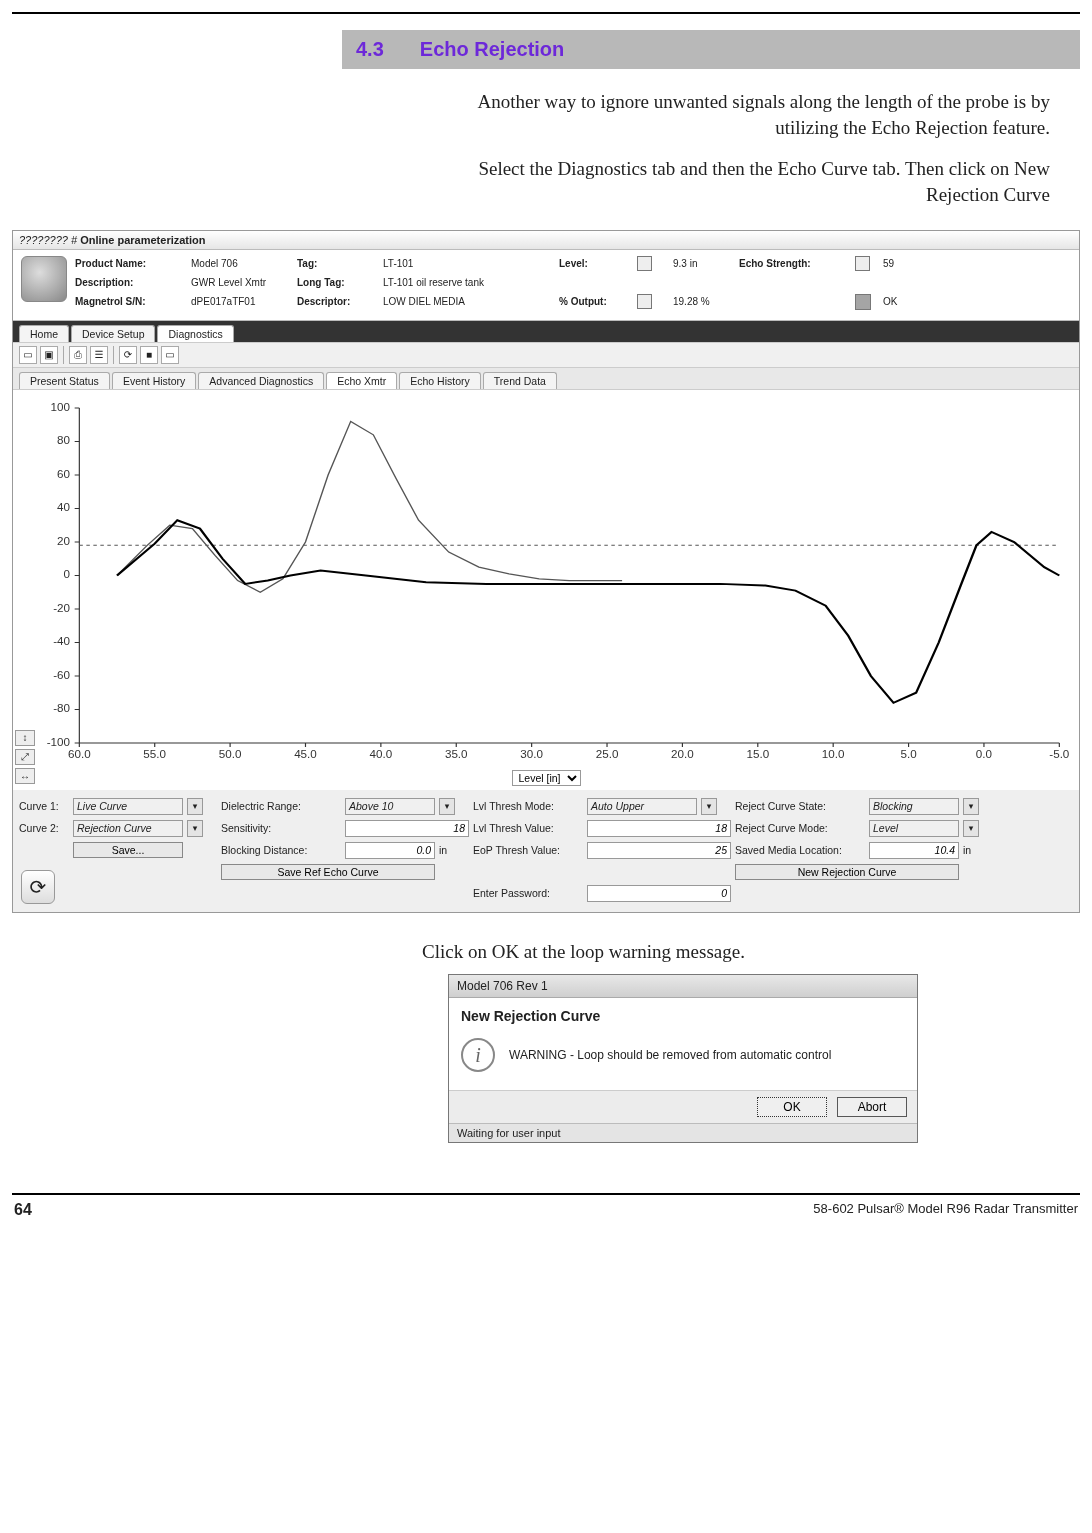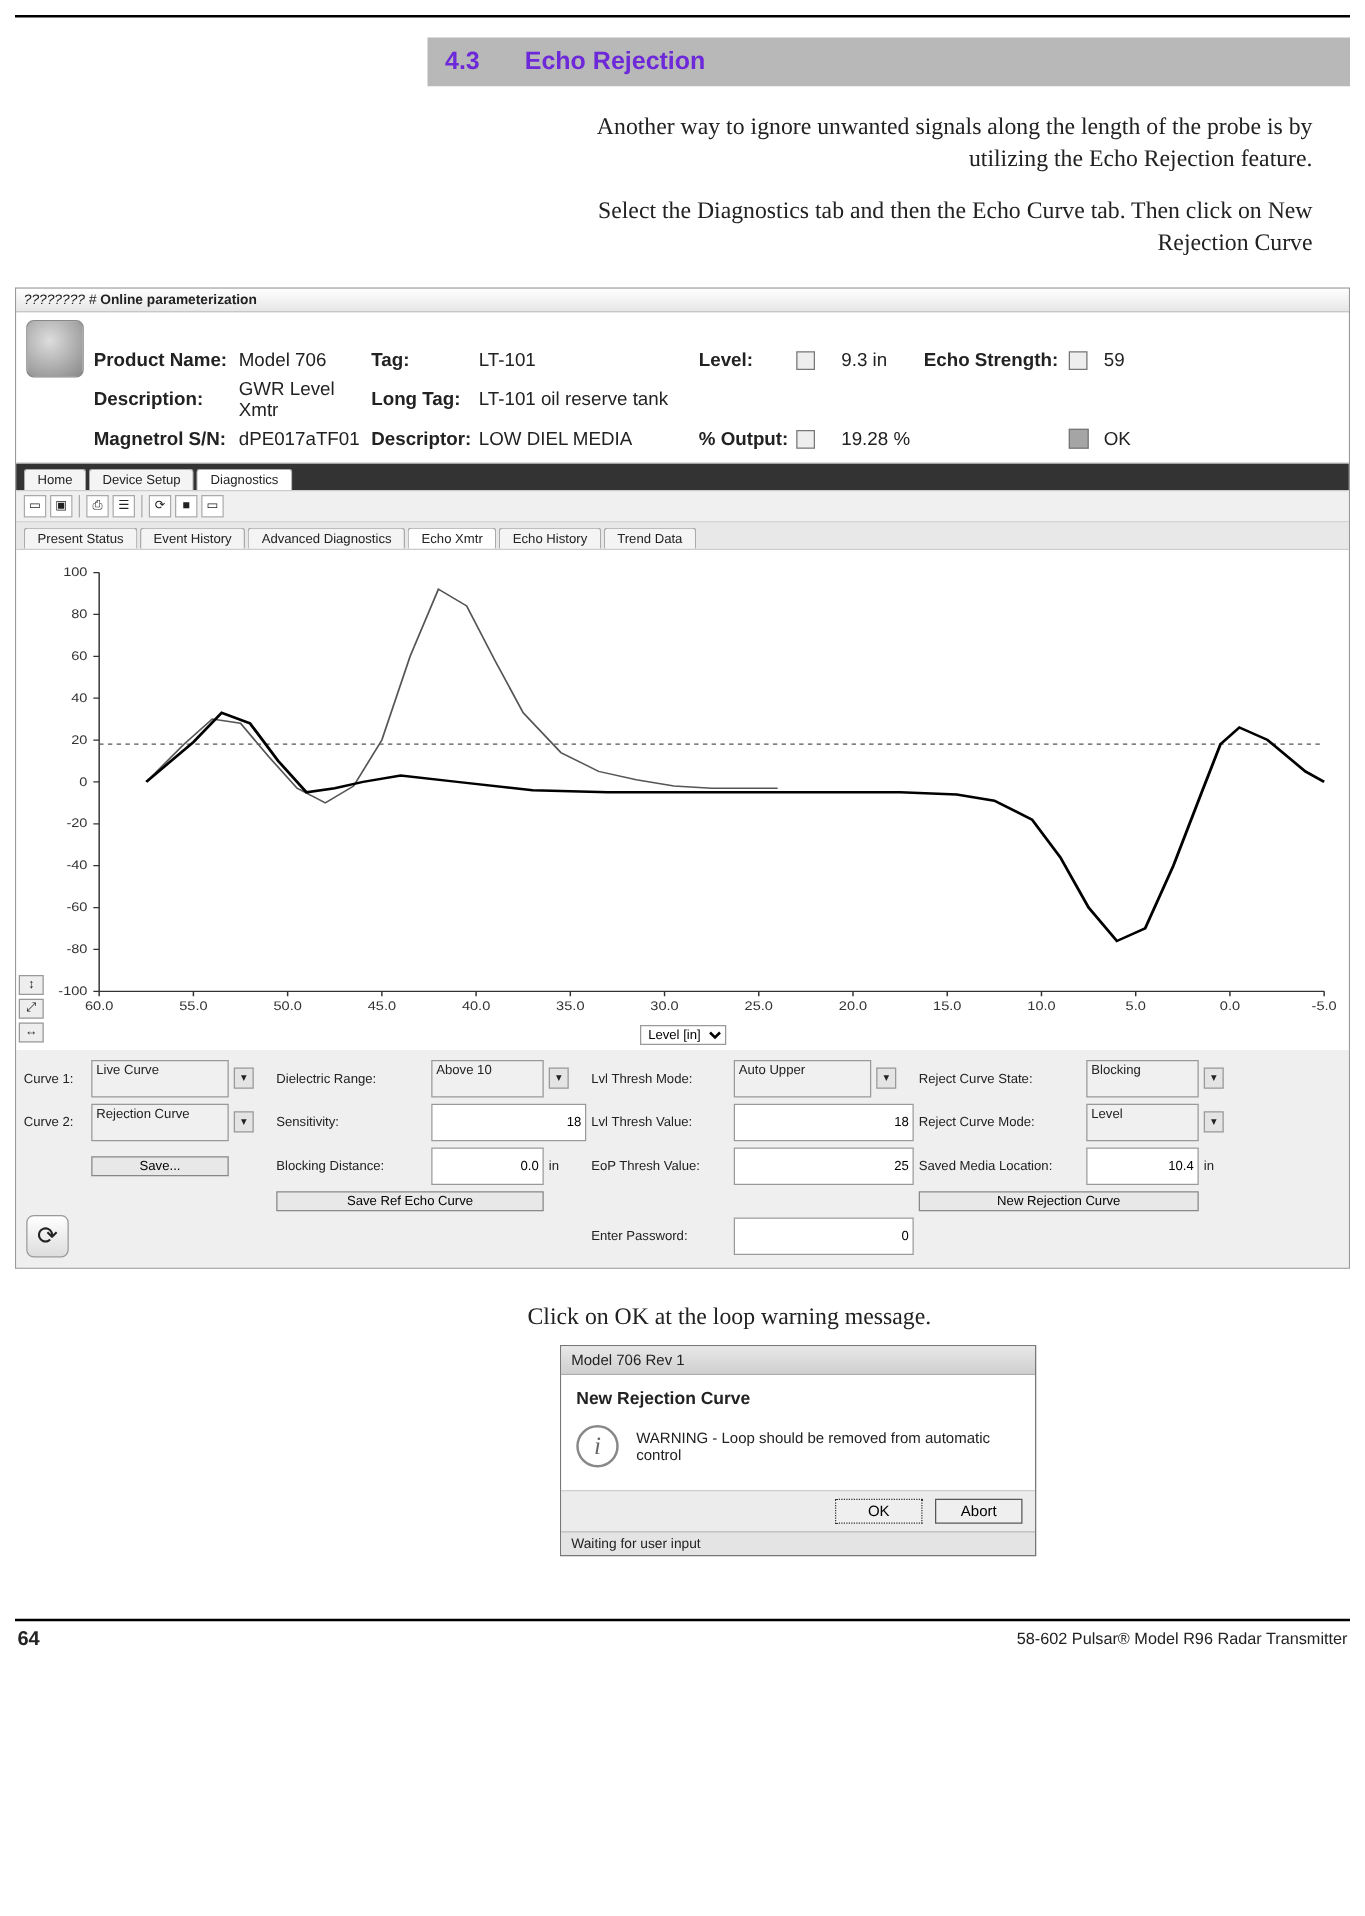--- a/index.html
+++ b/index.html
@@ -71,22 +71,21 @@
     border-radius: 6px;
     border: 1px solid #888;
     flex-shrink: 0;
   }
   .pw-header-grid {
     display: grid;
     grid-template-columns: 110px 100px 80px 170px 72px 30px 60px 110px 22px 40px;
     row-gap: 6px;
     column-gap: 6px;
     align-items: center;
-    font-size: 15px;
-    margin-top: 24px;
+    font-size: 10px;
   }
   .pw-header-grid .lbl { font-weight: bold; }
   .pw-status-box {
     width: 16px; height: 16px; border: 1px solid #777; background: #9a9;
     display:inline-block; vertical-align:middle;
   }
   .pw-refresh {
     width: 15px; height: 15px; border: 1px solid #777; background:#eee;
     display:inline-block;
   }
@@ -148,21 +147,22 @@
     gap: 5px 4px;
     padding: 8px 6px 10px 6px;
     font-size: 10.5px;
     background:#efefef;
     align-items:center;
   }
   .pw-form .lbl { white-space: nowrap; }
   .pw-form input[type="text"], .pw-form .sel {
     width: 100%; font-size:10.5px;
     border:1px solid #999; background:#fff; padding:1px 3px;
-    height: 30px;
+    height: 17px;
+    font-style: italic;
   }
   .pw-form .sel { background:#f0f0f0; text-align:left; }
   .pw-form .dd {
     width:16px; height:17px; border:1px solid #999; background:#e4e4e4;
     text-align:center; line-height:14px; font-size:9px;
   }
   .pw-form button {
     font-size:10.5px; padding:1px 6px;
     border:1px solid #888; background:#e8e8e8; cursor:pointer;
   }
@@ -181,21 +181,21 @@
     margin-right: 30px;
     font-size: 19px;
     line-height: 1.35;
     margin-top: 26px;
     margin-bottom: 10px;
   }
 
   
   .dialog {
     margin-left: 436px;
-    width: 381px;
+    width: 470px;
     border: 1px solid #777;
     font-family: Tahoma, Arial, sans-serif;
     font-size: 12px;
     background:#f4f4f4;
     -webkit-filter: grayscale(1);
     filter: grayscale(1);
   }
   .dlg-titlebar {
     background: linear-gradient(#e8e8e8,#cfcfcf);
     padding: 4px 8px;

